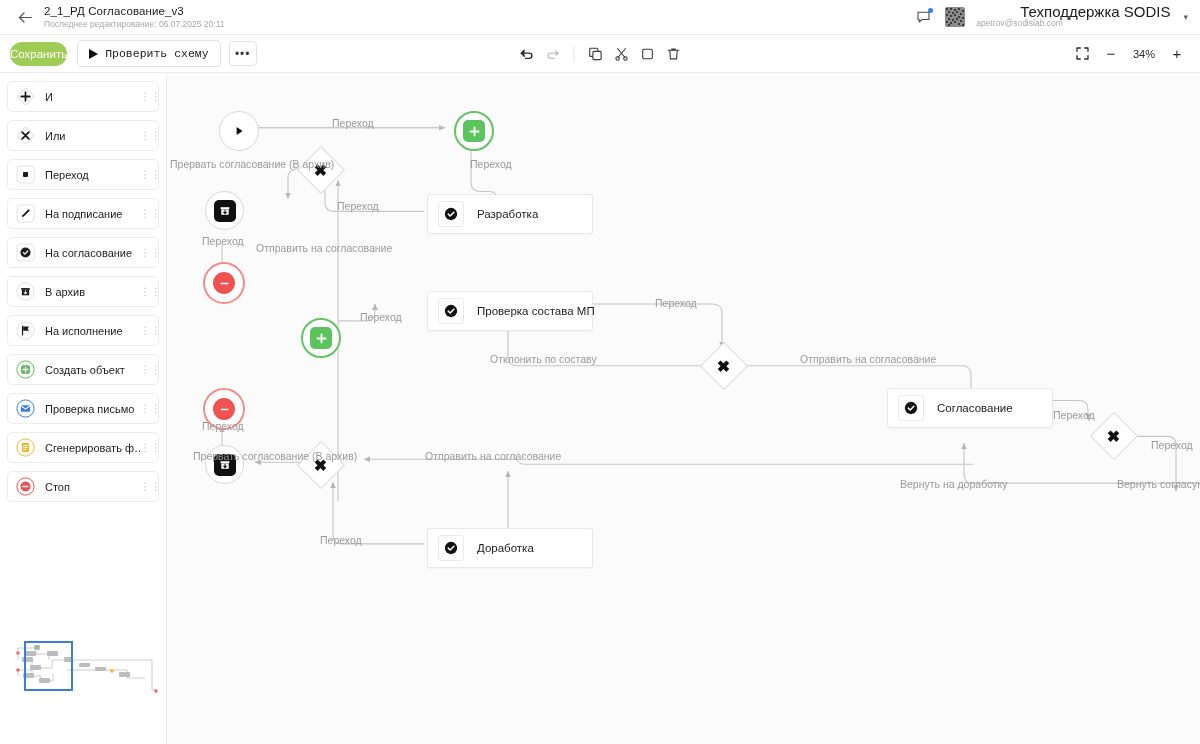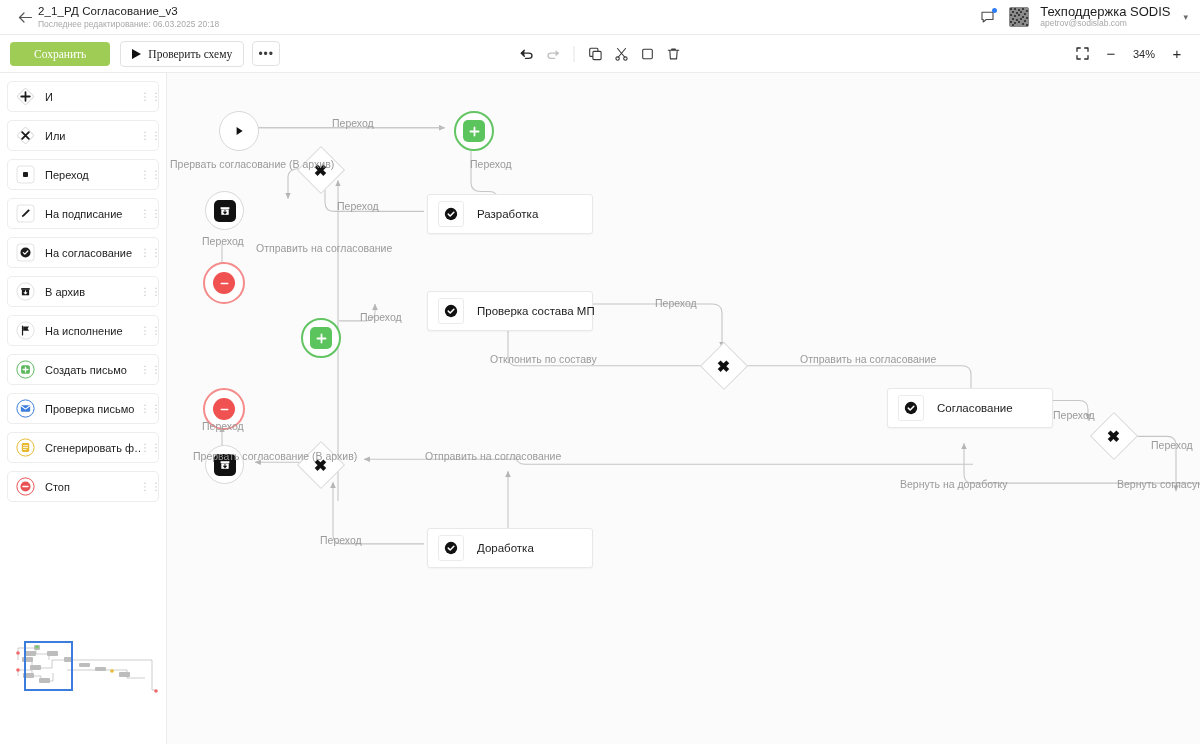--- a/index.html
+++ b/index.html
@@ -17,50 +17,50 @@
   .header {
     height: 35px; flex: 0 0 35px;
     display: flex; align-items: center;
     border-bottom: 1px solid #ececec;
     background: #fff; padding: 0 12px;
   }
   .back-btn {
     width: 26px; height: 26px; display: flex; align-items: center; justify-content: center;
     color: #5a5a5a; font-size: 15px; cursor: pointer; flex: 0 0 26px;
   }
-  .title-block { display: flex; flex-direction: column; justify-content: center; }
+  .title-block { margin-left: 6px; display: flex; flex-direction: column; justify-content: center; }
   .doc-title { font-size: 11.5px; color: #1c1c1c; font-weight: 400; line-height: 13px; letter-spacing: .1px;}
   .doc-sub { font-size: 8.5px; color: #a8a8a8; line-height: 11px; margin-top: 1px; }
   .header-right { margin-left: auto; display: flex; align-items: center; gap: 11px; }
   .msg-icon { position: relative; width: 20px; height: 20px; display:flex; align-items:center; justify-content:center; cursor:pointer;}
   .msg-badge { position:absolute; top:1px; right:1px; width:5px; height:5px; border-radius:50%; background:#2d7ff9; }
   .avatar {
     width: 20px; height: 20px; border-radius: 3px; overflow: hidden;
     background: #6d6d6d; flex: 0 0 20px;
   }
   .avatar svg { display: block; }
   .user-block { display: flex; flex-direction: column; }
-  .user-name { font-size: 13px; color: #1c1c1c; line-height: 12px; }
+  .user-name { font-size: 15px; color: #1c1c1c; line-height: 12px; margin-left: 44px; }
   .user-mail { font-size: 8.5px; color: #a8a8a8; line-height: 11px; }
   .caret { color:#6a6a6a; font-size:9px; margin-left:2px; cursor:pointer; }
 
   
   .toolbar {
     height: 38px; flex: 0 0 38px;
     display: flex; align-items: center; padding: 0 10px;
     border-bottom: 1px solid #ececec; background: #fff; position: relative;
   }
   .btn-save {
-    background: #9fcc54; color: #fff; border: none; border-radius: 4px;
-    font-size: 11.5px; padding: 6px 24px; cursor: pointer; font-family: Liberation Serif, serif;
+    background: #9fcc54; color: #fff; border: none; border-radius: 12px;
+    font-size: 11.5px; padding: 6px 0; cursor: pointer; font-family: Liberation Sans, sans-serif;
   }
   .btn-check {
     background:#fff; border:1px solid #e2e2e2; border-radius:4px; font-size:11.5px;
     padding:6px 11px; margin-left:10px; cursor:pointer; color:#1c1c1c; display:flex;
-    align-items:center; gap:7px; font-family: Liberation Serif, serif;
+    align-items:center; gap:7px; font-family: Liberation Mono, monospace;
   }
   .btn-dots {
     background:#fff; border:1px solid #e2e2e2; border-radius:4px; width:28px; height:25px;
     margin-left:8px; cursor:pointer; color:#3c3c3c; font-size:12px; display:flex;
     align-items:center; justify-content:center; font-family: inherit; letter-spacing:1px;
   }
   .tool-center {
     position:absolute; left:50%; transform:translateX(-50%);
     display:flex; align-items:center; gap:0px;
   }
@@ -136,21 +136,21 @@
 <div class="app">
 
   <div class="header">
     <div class="back-btn">
       <svg width="15" height="13" viewBox="0 0 15 13" fill="none">
         <path d="M13.5 6.5H1.5M1.5 6.5L6 2M1.5 6.5L6 11" stroke="#555" stroke-width="1.2" stroke-linecap="round" stroke-linejoin="round"></path>
       </svg>
     </div>
     <div class="title-block">
       <div class="doc-title">2_1_РД Согласование_v3</div>
-      <div class="doc-sub">Последнее редактирование: 06.03.2025 20:18</div>
+      <div class="doc-sub">Последнее редактирование: 06.07.2025 20:11</div>
     </div>
     <div class="header-right">
       <div class="msg-icon">
         <svg width="17" height="17" viewBox="0 0 17 17" fill="none">
           <path d="M2 3.2h11v7.3H6.2L3.2 13V10.5H2V3.2z" stroke="#4a4a4a" stroke-width="1.1" stroke-linejoin="round"></path>
         </svg>
         <span class="msg-badge"></span>
       </div>
       <div class="avatar">
         <svg width="20" height="20" viewBox="0 0 20 20">
@@ -378,21 +378,21 @@
               <svg width="19" height="19" viewBox="0 0 19 19">
       <circle cx="9.5" cy="9.5" r="8.6" fill="#fff" stroke="#5cb85c" stroke-width="1"></circle>
       <g transform="translate(3,3)">
                   <svg width="13" height="13" viewBox="0 0 14 14">
                     <rect x="2.3" y="2.3" width="9.4" height="9.4" rx="2" fill="#5cb85c"></rect>
                     <path d="M7 4.4v5.2M4.4 7h5.2" stroke="#fff" stroke-width="1.4" stroke-linecap="round"></path>
                   </svg>
                 </g>
               </svg>
             </span>
-            <span class="pi-label">Создать письмо</span>
+            <span class="pi-label">Создать объект</span>
             <span class="pi-grip" style="font-size: 10px; line-height: 10px;">
               <span>⋮⋮</span>
             </span>
           </div>
           <div class="palette-item">
             <span class="pi-icon">
               <svg width="19" height="19" viewBox="0 0 19 19">
       <circle cx="9.5" cy="9.5" r="8.6" fill="#fff" stroke="#3b7ddd" stroke-width="1"></circle>
       <g transform="translate(3,3)">
                   <svg width="13" height="13" viewBox="0 0 14 14">

